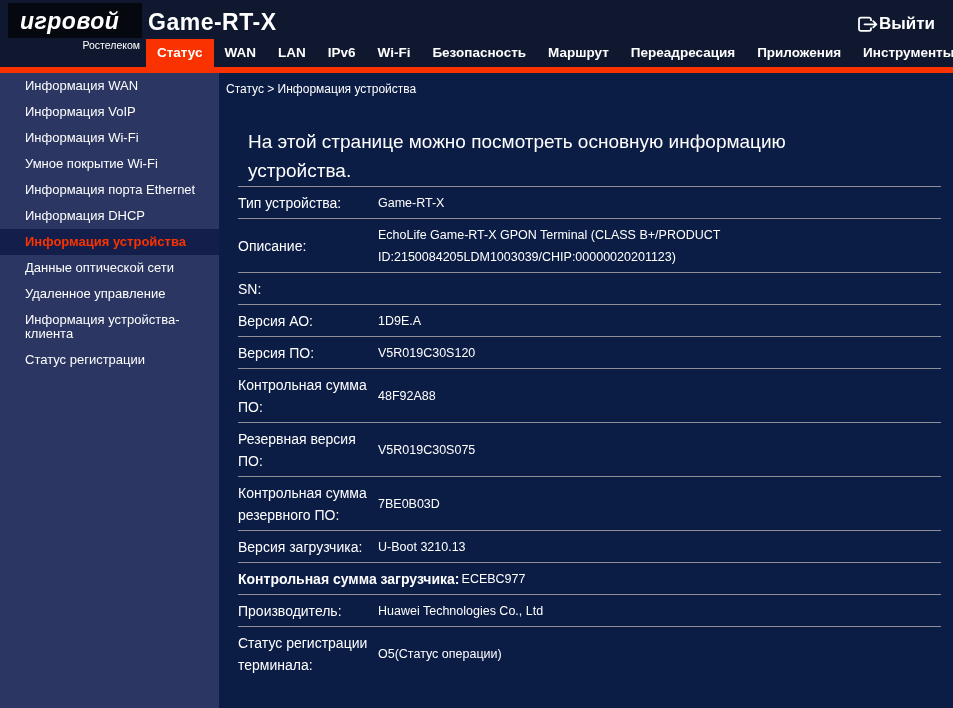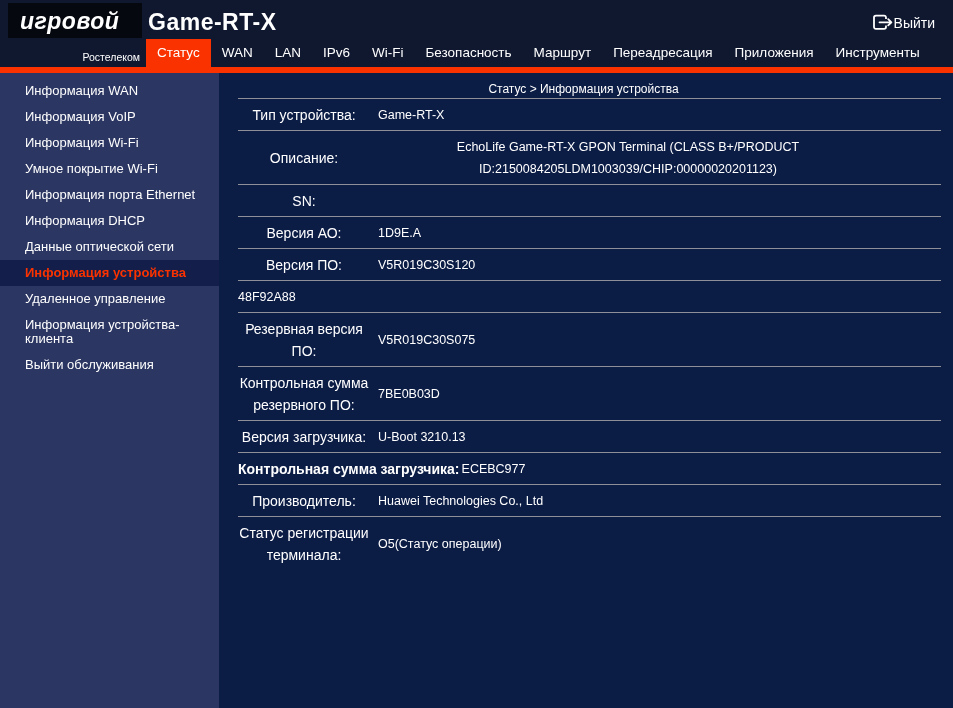--- a/index.html
+++ b/index.html
@@ -18,34 +18,34 @@
     width:953px;height:708px;overflow:hidden;
     background:var(--content-bg);
     font-family:"Liberation Sans", sans-serif;
     color:var(--text);
   }
   
   .header{position:relative;height:67px;background:var(--header-bg);}
   .logo-wrap{position:absolute;left:8px;top:3px;width:134px;}
   .logo-box{background:var(--logo-bg);padding:7px 0 5px 12px;}
   .logo-main{font-size:23px;font-weight:bold;font-style:italic;letter-spacing:.5px;line-height:1;}
-  .logo-sub{text-align:right;font-size:10.5px;margin-top:14px;padding-right:2px;line-height:1;}
+  .logo-sub{text-align:right;font-size:10.5px;margin-top:2px;padding-right:2px;line-height:1;}
   .device-title{position:absolute;left:148px;top:9px;font-size:23px;font-weight:bold;letter-spacing:.5px;}
   .logout{position:absolute;right:18px;top:14px;display:flex;align-items:center;
-          font-size:14px;font-weight:normal;cursor:pointer;}
+          font-size:17px;font-weight:bold;cursor:pointer;}
   .tabs{position:absolute;left:146px;bottom:0;display:flex;}
-  .tab{padding:6px 11px 7px;font-size:13.5px;font-weight:normal;color:#fff;white-space:nowrap;cursor:pointer;}
+  .tab{padding:6px 11px 7px;font-size:13.5px;font-weight:bold;color:#fff;white-space:nowrap;cursor:pointer;}
   .tab.active{background:var(--accent);}
   .redbar{height:6px;background:var(--accent);}
   
   .layout{display:flex;height:635px;}
-  .sidebar{width:219px;flex:0 0 219px;background:var(--sidebar-bg);padding-top:5px;}
+  .sidebar{width:219px;flex:0 0 219px;background:var(--sidebar-bg);}
   .side-item{padding:6px 8px 6px 25px;font-size:13px;line-height:14px;color:#fff;cursor:pointer;}
   .side-item.active{background:var(--sidebar-active-bg);color:var(--accent);font-weight:bold;}
-  .content{flex:1;padding:8px 12px 0 7px;overflow:hidden;text-align:center;}
+  .content{flex:1;padding:8px 12px 0 7px;overflow:hidden;}
   .breadcrumb{font-size:12px;line-height:16px;}
   .intro{margin:30px 0 0 22px;font-size:19px;line-height:29px;max-width:590px;}
   
   .table{margin:1px 0 0 12px;width:703px;}
   .row{display:flex;border-top:1px solid var(--divider);padding:5px 0 4px;align-items:center;min-height:31px;}
   .row .lbl{flex:0 0 140px;font-size:14px;line-height:22px;padding-right:8px;}
   .row.nowrap-label .lbl{flex:0 0 auto;white-space:nowrap;padding-right:2px;font-weight:bold;}
   .row .val{font-size:12.5px;line-height:22px;max-width:500px;word-wrap:break-word;}
 </style>
 </head>
@@ -84,28 +84,29 @@
 <div class="redbar"></div>
 
 <div class="layout">
   <div class="sidebar">
       <div class="side-item">Информация WAN</div>
       <div class="side-item">Информация VoIP</div>
       <div class="side-item">Информация Wi-Fi</div>
       <div class="side-item">Умное покрытие Wi-Fi</div>
       <div class="side-item">Информация порта Ethernet</div>
       <div class="side-item">Информация DHCP</div>
+      <div class="side-item active">Информация устройства</div>
       <div class="side-item">Данные оптической сети</div>
-      <div class="side-item active">Информация устройства</div>
       <div class="side-item">Удаленное управление</div>
       <div class="side-item">Информация устройства-клиента</div>
-      <div class="side-item">Выйти обслуживания</div>
+      <div class="side-item">Статус регистрации</div>
     </div>
   <div class="content">
     <div class="breadcrumb">Статус &gt; Информация устройства</div>
+    <div class="intro">На этой странице можно посмотреть основную информацию устройства.</div>
     <div class="table">
         <div class="row">
           <div class="lbl">Тип устройства:</div>
           <div class="val">Game-RT-X</div>
         </div>
         <div class="row">
           <div class="lbl">Описание:</div>
           <div class="val">EchoLife Game-RT-X GPON Terminal (CLASS B+/PRODUCT ID:2150084205LDM1003039/CHIP:00000020201123)</div>
         </div>
         <div class="row">
@@ -113,20 +114,21 @@
         </div>
         <div class="row">
           <div class="lbl">Версия АО:</div>
           <div class="val">1D9E.A</div>
         </div>
         <div class="row">
           <div class="lbl">Версия ПО:</div>
           <div class="val">V5R019C30S120</div>
         </div>
         <div class="row">
+          <div class="lbl">Контрольная сумма ПО:</div>
           <div class="val">48F92A88</div>
         </div>
         <div class="row">
           <div class="lbl">Резервная версия ПО:</div>
           <div class="val">V5R019C30S075</div>
         </div>
         <div class="row">
           <div class="lbl">Контрольная сумма резервного ПО:</div>
           <div class="val">7BE0B03D</div>
         </div>

